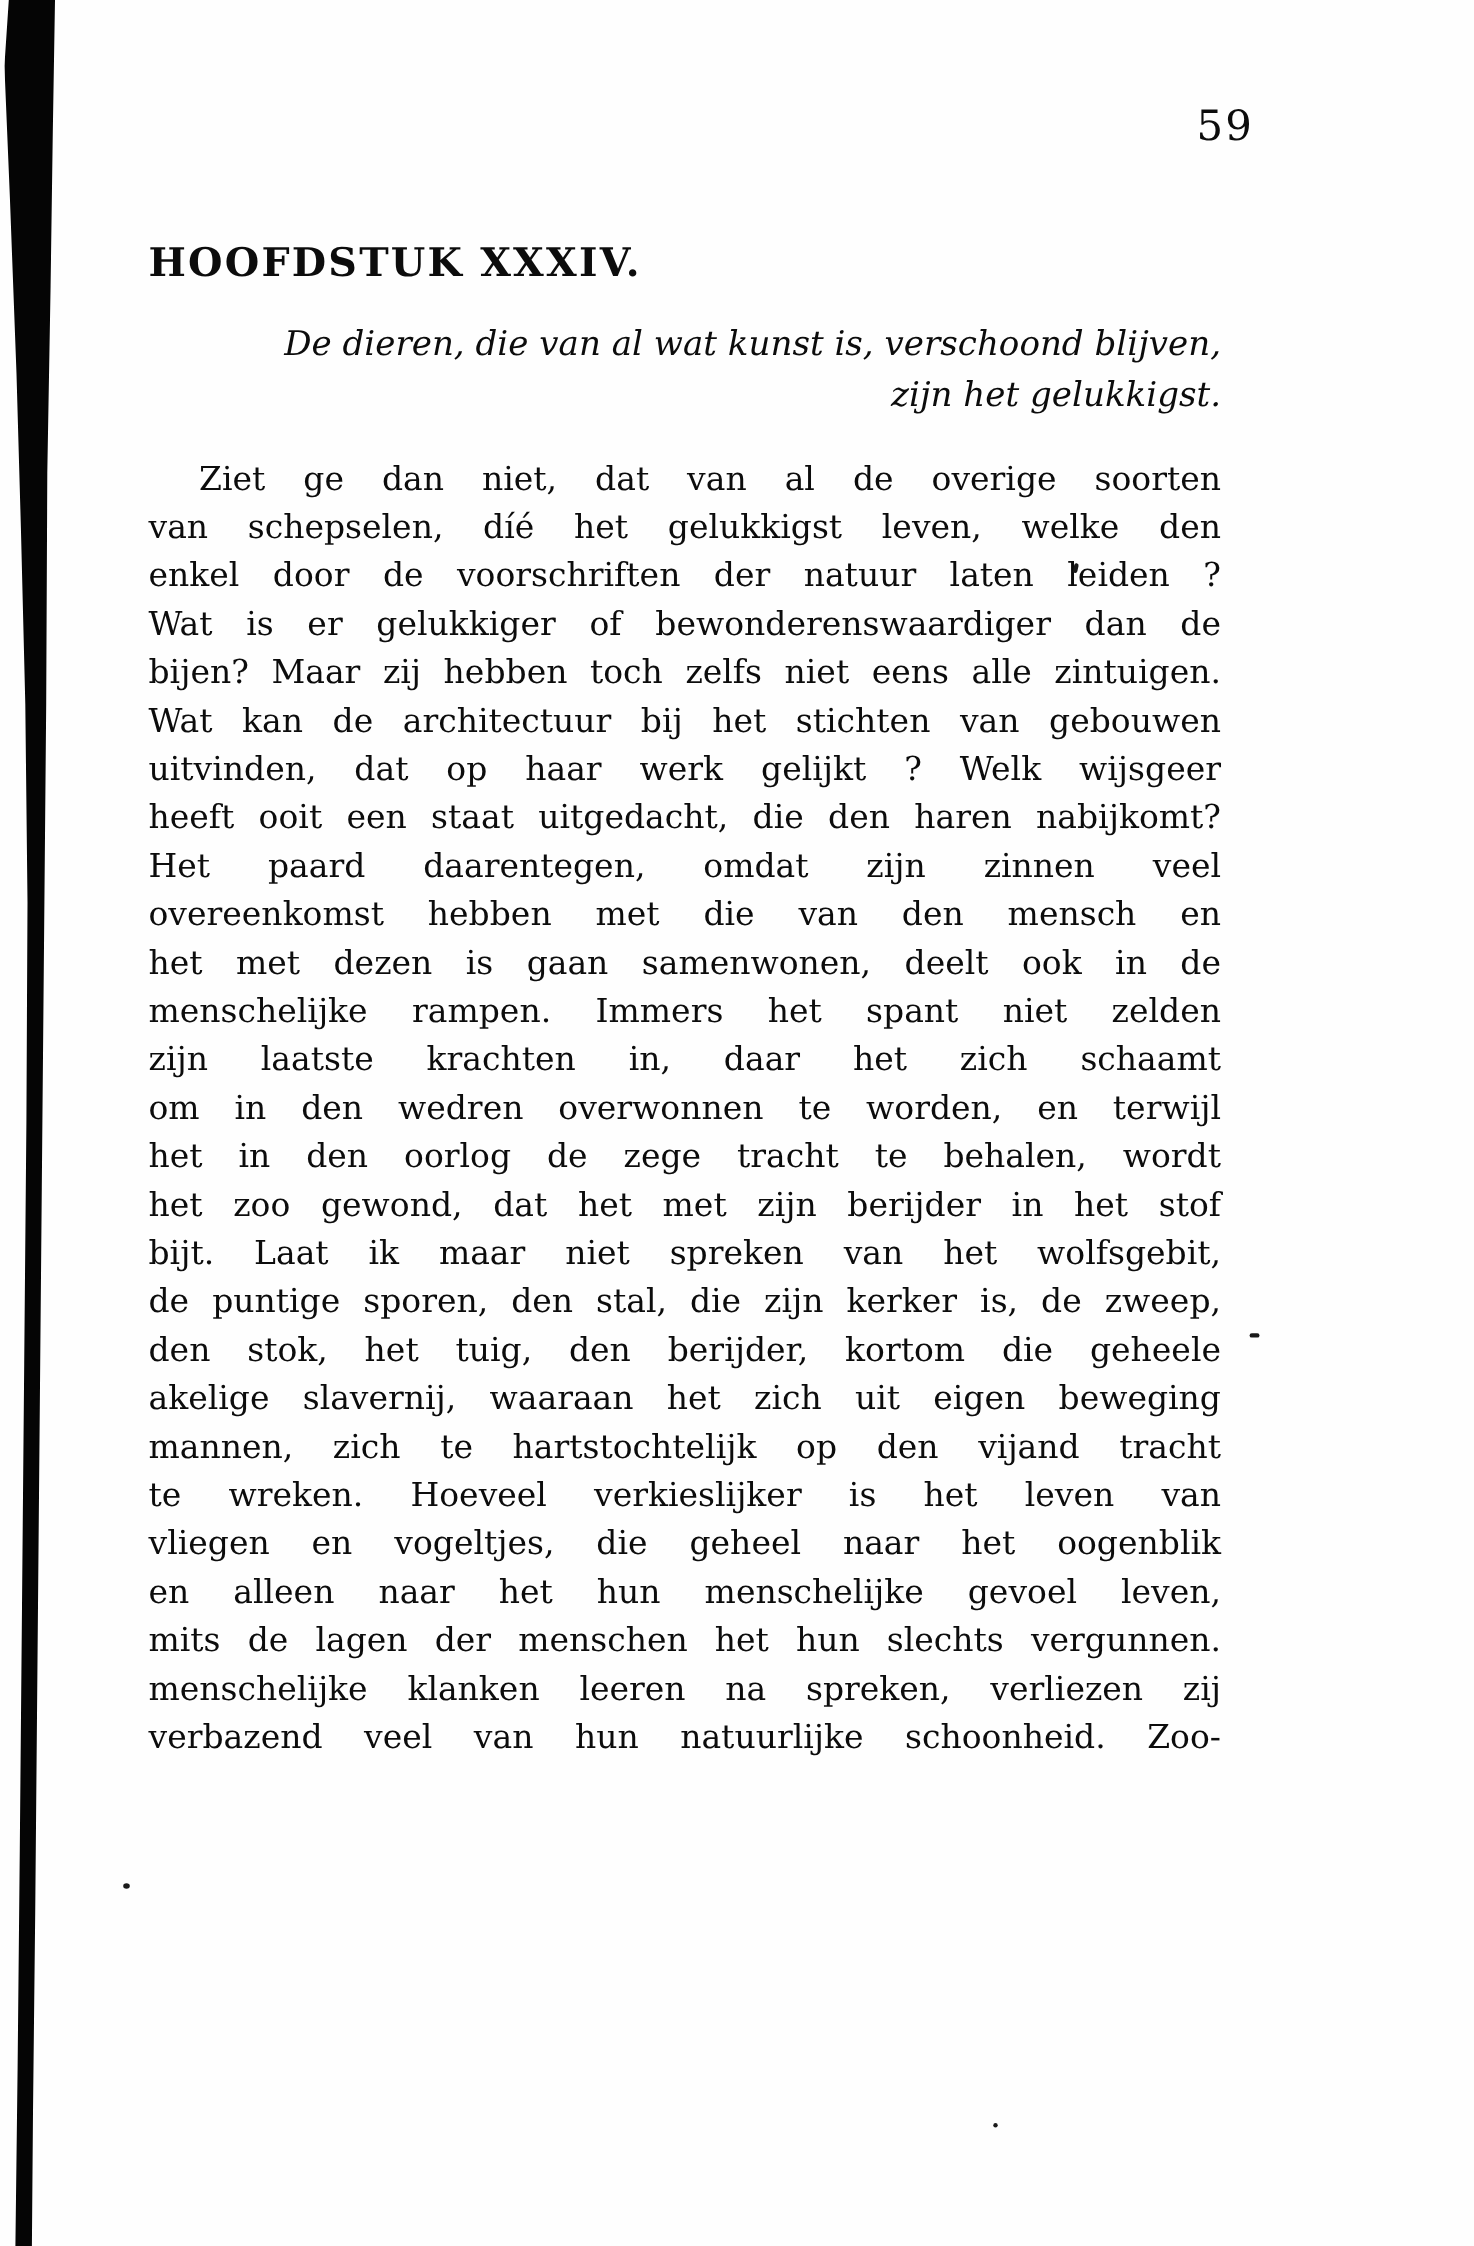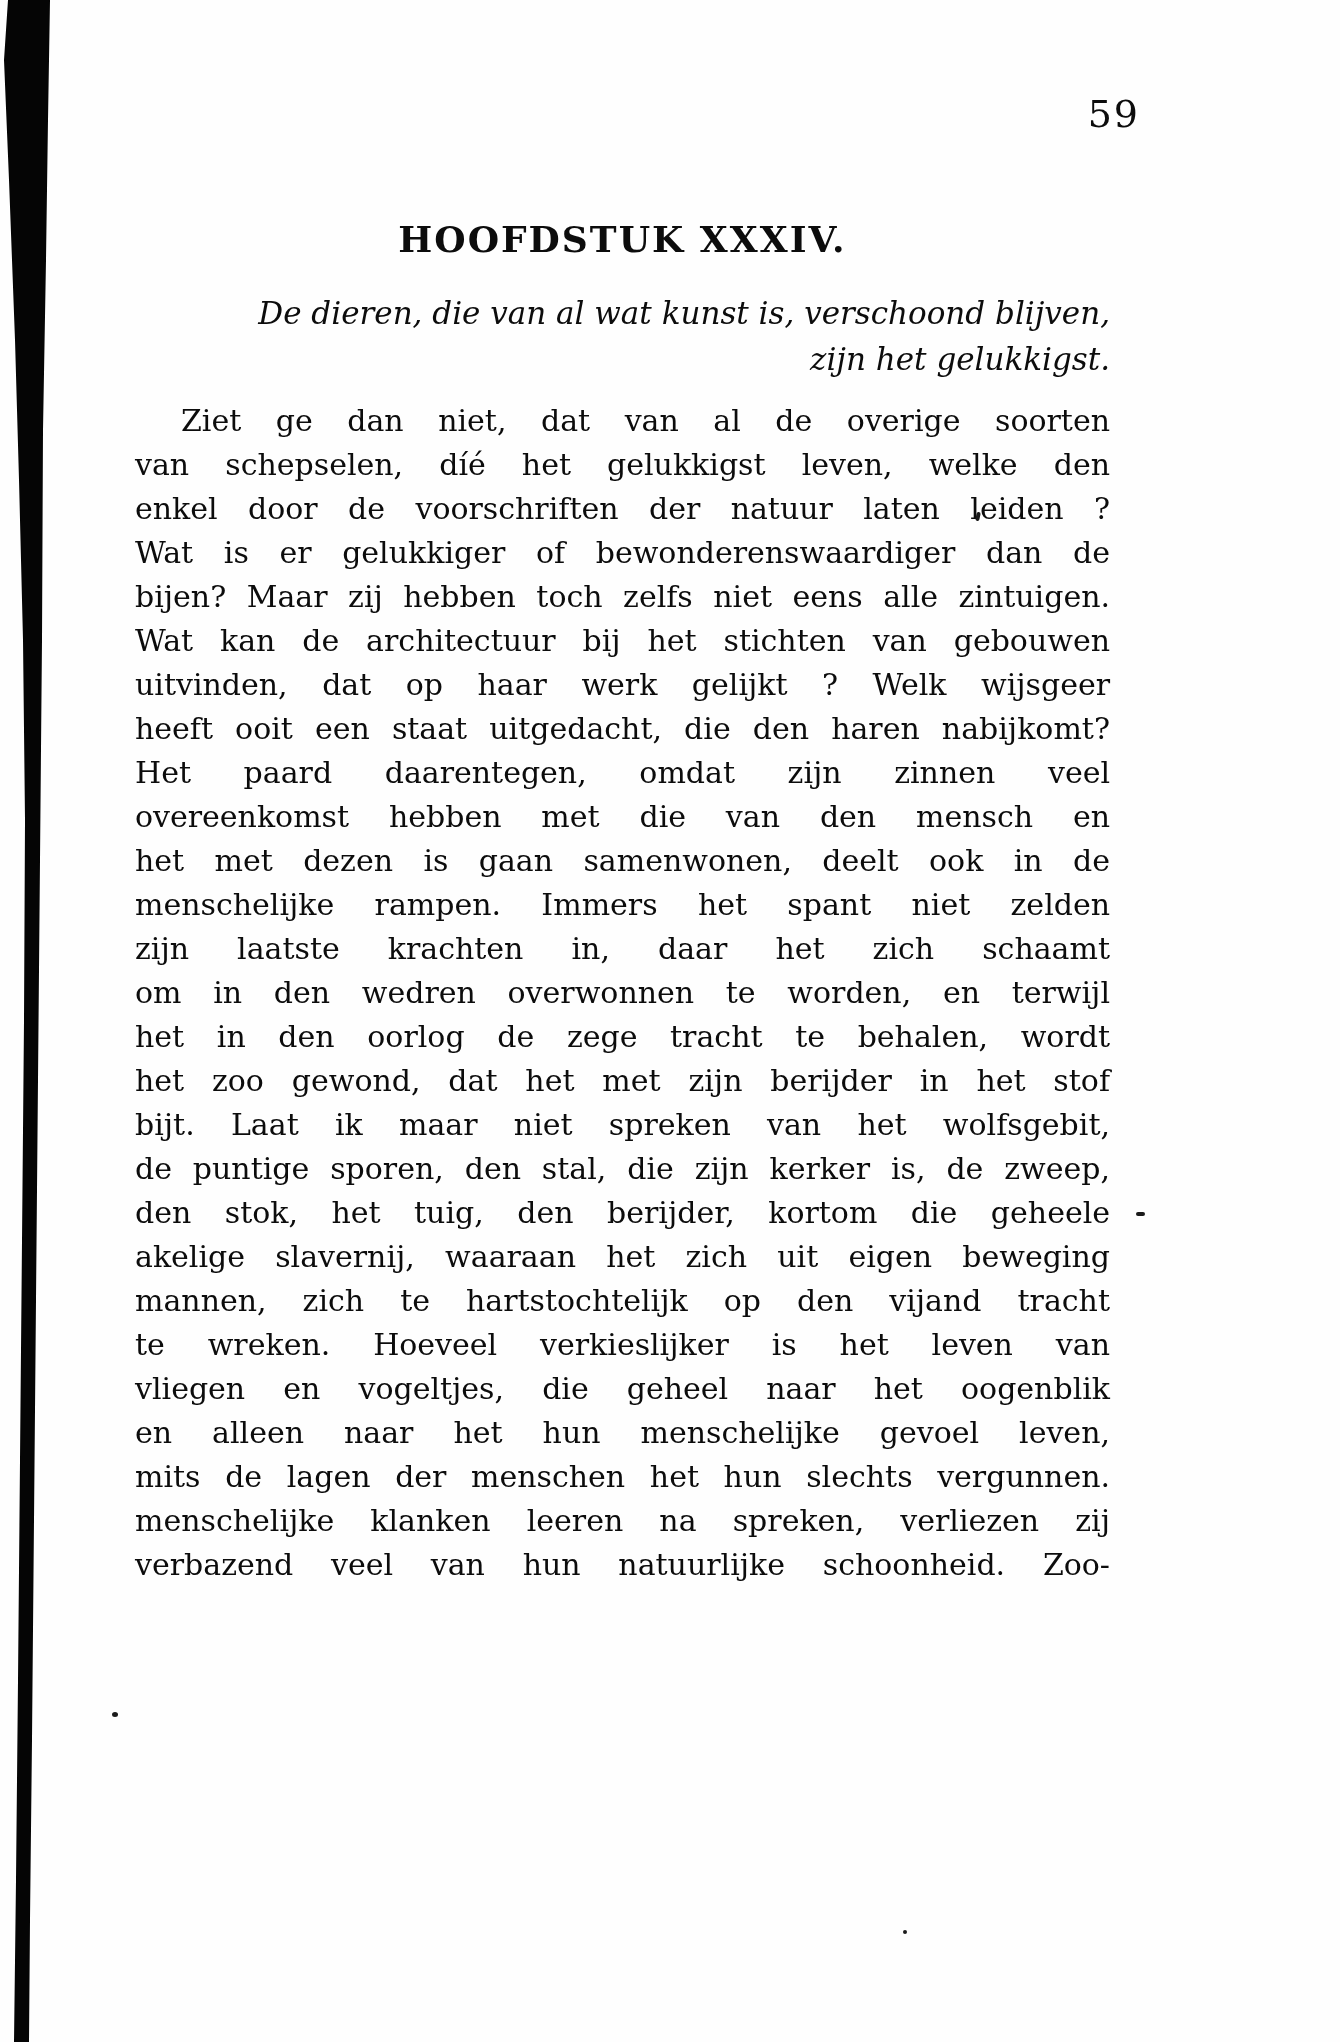--- a/index.html
+++ b/index.html
@@ -27,39 +27,38 @@
     );
   }
 
   .page-number {
     position: absolute; top: 92px; right: 200px;
     font-size: 38px; letter-spacing: 2px;
   }
 
   .heading {
     position: absolute; top: 218px; left: 135px; width: 975px;
-    text-align: center;
     font-weight: 700;
     font-size: 36px;
     letter-spacing: 2px;
   }
 
   .subtitle {
     position: absolute; top: 290px; left: 135px; width: 975px;
     font-style: italic;
     font-size: 31px;
   }
   .subtitle-line {
     text-align: right;
     line-height: 46px;
     white-space: nowrap;
   }
 
   .body-text {
-    position: absolute; top: 399px; left: 135px; width: 975px;
+    position: absolute; top: 414px; left: 135px; width: 975px;
     font-size: 30px;
   }
   .body-line {
     line-height: 44px;
     text-align: justify;
     text-align-last: justify;
     -moz-text-align-last: justify;
     white-space: normal;
   }
   .body-line:first-child { text-indent: 46px; }

